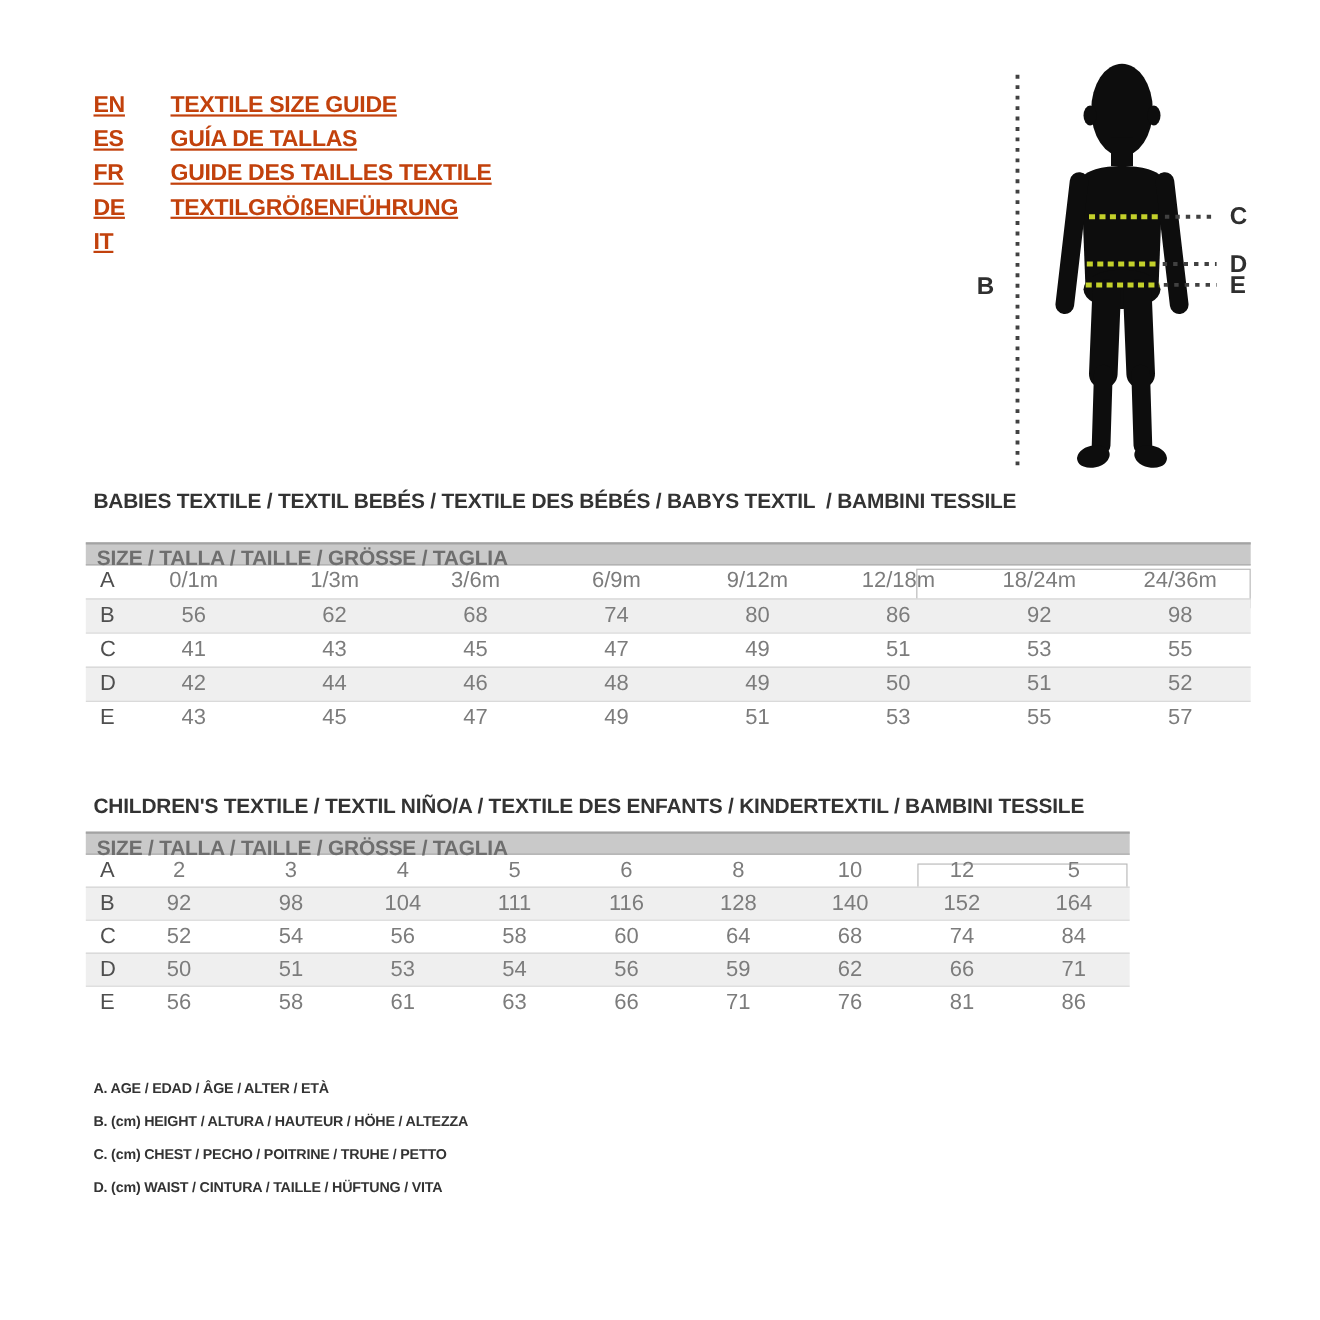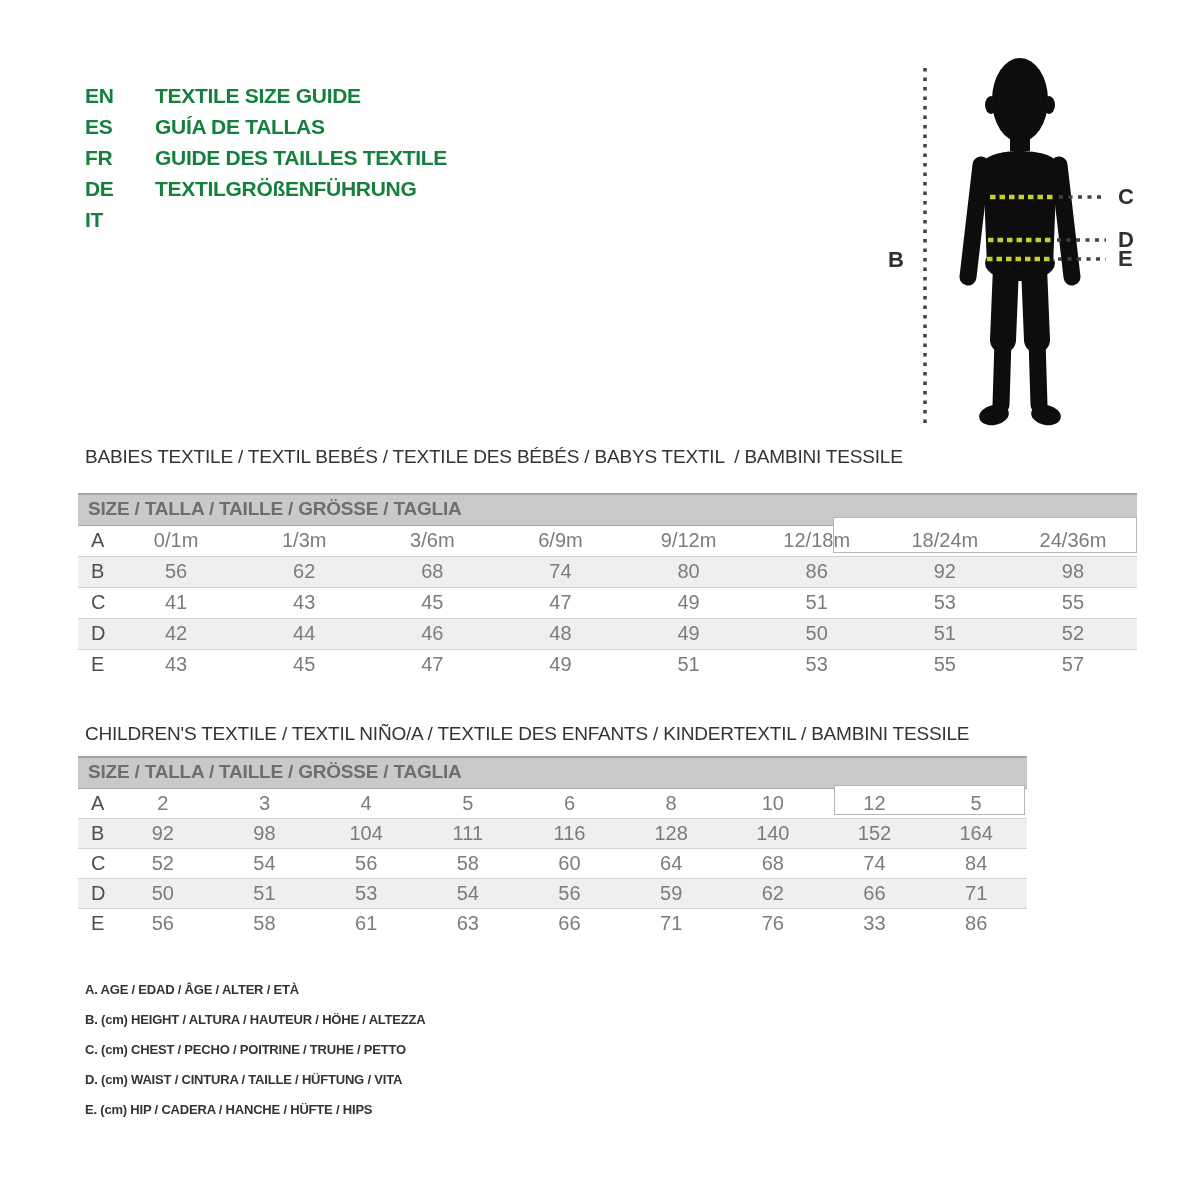--- a/index.html
+++ b/index.html
@@ -4,38 +4,38 @@
 <style>
   html,body{margin:0;padding:0;background:#fff;}
   .canvas{
     position:relative;width:1200px;height:1200px;background:#ffffff;overflow:hidden;
     font-family:"Liberation Sans","DejaVu Sans",sans-serif;
     -webkit-font-smoothing:antialiased;
   }
   
   .lang-list{position:absolute;left:85px;top:80px;margin:0;padding:0;list-style:none;}
   .lang-row{display:grid;grid-template-columns:70px auto;height:31px;line-height:31px;}
-  .lang-code,.lang-title{font-size:21px;font-weight:700;color:#15803d;letter-spacing:-0.3px;white-space:pre;}
+  .lang-code,.lang-title{font-size:21px;font-weight:700;color:#c2410c;letter-spacing:-0.3px;white-space:pre;text-decoration:underline;}
   
   .figure{position:absolute;left:880px;top:55px;width:270px;height:385px;}
   .figure svg{position:absolute;left:0;top:0;}
   .measure-label{position:absolute;width:26px;height:26px;line-height:26px;font-size:22px;font-weight:700;color:#2f2f2f;text-align:left;}
   .label-b{left:8px;top:192px;}
   .label-c{left:238px;top:129px;}
   .label-d{left:238px;top:172px;}
   .label-e{left:238px;top:191px;}
   
-  .section-title{position:absolute;left:85px;margin:0;font-size:19px;font-weight:400;color:#333333;letter-spacing:-0.2px;white-space:pre;}
+  .section-title{position:absolute;left:85px;margin:0;font-size:19px;font-weight:700;color:#333333;letter-spacing:-0.2px;white-space:pre;}
   .title-babies{top:446px;}
   .title-children{top:723px;}
   
   .size-table{position:absolute;background:#ffffff;}
   .table-babies{left:78px;top:493px;width:1059px;}
   .table-children{left:78px;top:756px;width:949px;}
-  .thead{position:relative;height:33px;line-height:28px;background:#c9c9c9;
+  .thead{position:relative;height:21px;line-height:28px;background:#c9c9c9;
          border-top:2px solid #a3a3a3;border-bottom:1px solid #a8a8a8;
          font-size:19px;font-weight:700;color:#6e6e6e;padding-left:10px;letter-spacing:-0.2px;
          box-sizing:border-box;white-space:pre;z-index:0;}
   .trow{position:relative;display:grid;height:30px;line-height:29px;z-index:2;background:transparent;}
   .table-children .trow{height:29px;line-height:28px;}
   .trow + .trow{border-top:1px solid #d2d2d2;}
   .trow.shade{background:#efefef;}
   .tlabel{font-size:20px;color:#4f4f4f;padding-left:13px;}
   .tcell{font-size:20px;color:#7c7c7c;text-align:center;}
   .highlight-box{position:absolute;background:#ffffff;border:1px solid #b5b5b5;z-index:1;box-sizing:border-box;}
@@ -226,27 +226,26 @@
         </div>
         <div class="trow" style="grid-template-columns: 34px repeat(9, 1fr);">
           <span class="tlabel">E</span>
           <span class="tcell">56</span>
           <span class="tcell">58</span>
           <span class="tcell">61</span>
           <span class="tcell">63</span>
           <span class="tcell">66</span>
           <span class="tcell">71</span>
           <span class="tcell">76</span>
-          <span class="tcell">33</span>
+          <span class="tcell">81</span>
           <span class="tcell">86</span>
         </div>
       </div>
   </div>
 
   <ul class="legend">
       <li>A. AGE / EDAD / ÂGE / ALTER / ETÀ</li>
       <li>B. (cm) HEIGHT / ALTURA / HAUTEUR / HÖHE / ALTEZZA</li>
       <li>C. (cm) CHEST / PECHO / POITRINE / TRUHE / PETTO</li>
       <li>D. (cm) WAIST / CINTURA / TAILLE / HÜFTUNG / VITA</li>
-      <li>E. (cm) HIP / CADERA / HANCHE / HÜFTE / HIPS</li>
     </ul>
 
 </div>
 
 </body></html>

